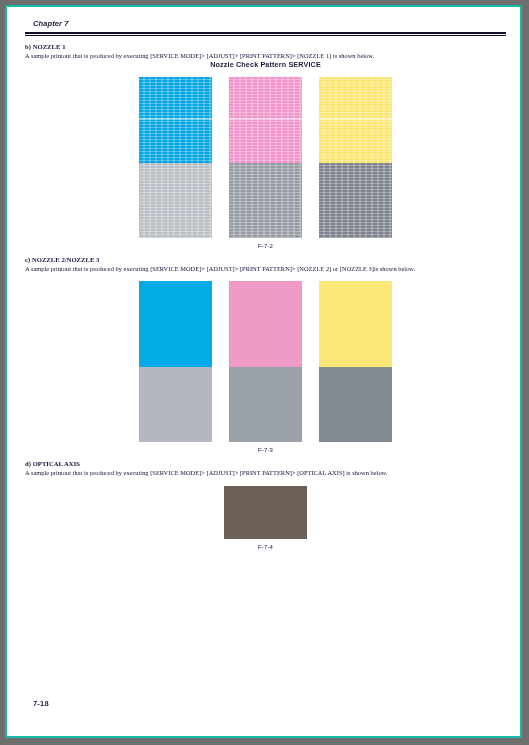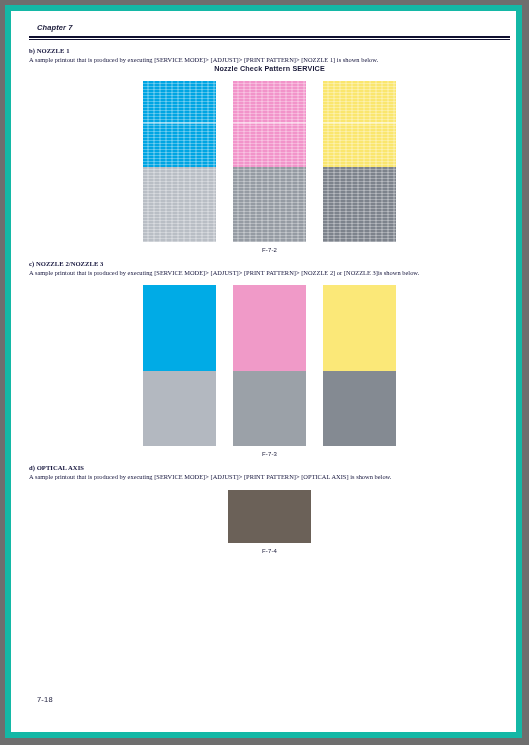--- a/index.html
+++ b/index.html
@@ -14,21 +14,21 @@
     font-family: "Liberation Serif", serif;
   }
 
   .page {
     position: absolute;
     left: 5px;
     top: 5px;
     width: 517px;
     height: 733px;
     background: #ffffff;
-    border: 6px solid #14b8a6;
+    border: 2px solid #14b8a6;
     box-sizing: border-box;
     overflow: hidden;
   }
 
   .content {
     position: absolute;
     left: 18px;
     top: 12px;
     width: 481px;
   }
@@ -158,21 +158,21 @@
     width: 83px;
     height: 53px;
   }
 
   
   .footer {
     position: absolute;
     left: 26px;
     bottom: 28px;
     font-family: "Liberation Sans", sans-serif;
-    font-weight: normal;
+    font-weight: bold;
     font-size: 7.5px;
     color: #1b1b3a;
     letter-spacing: 0.2px;
   }
 </style>
 </head>
 <body>
 
 <div class="page">
 

